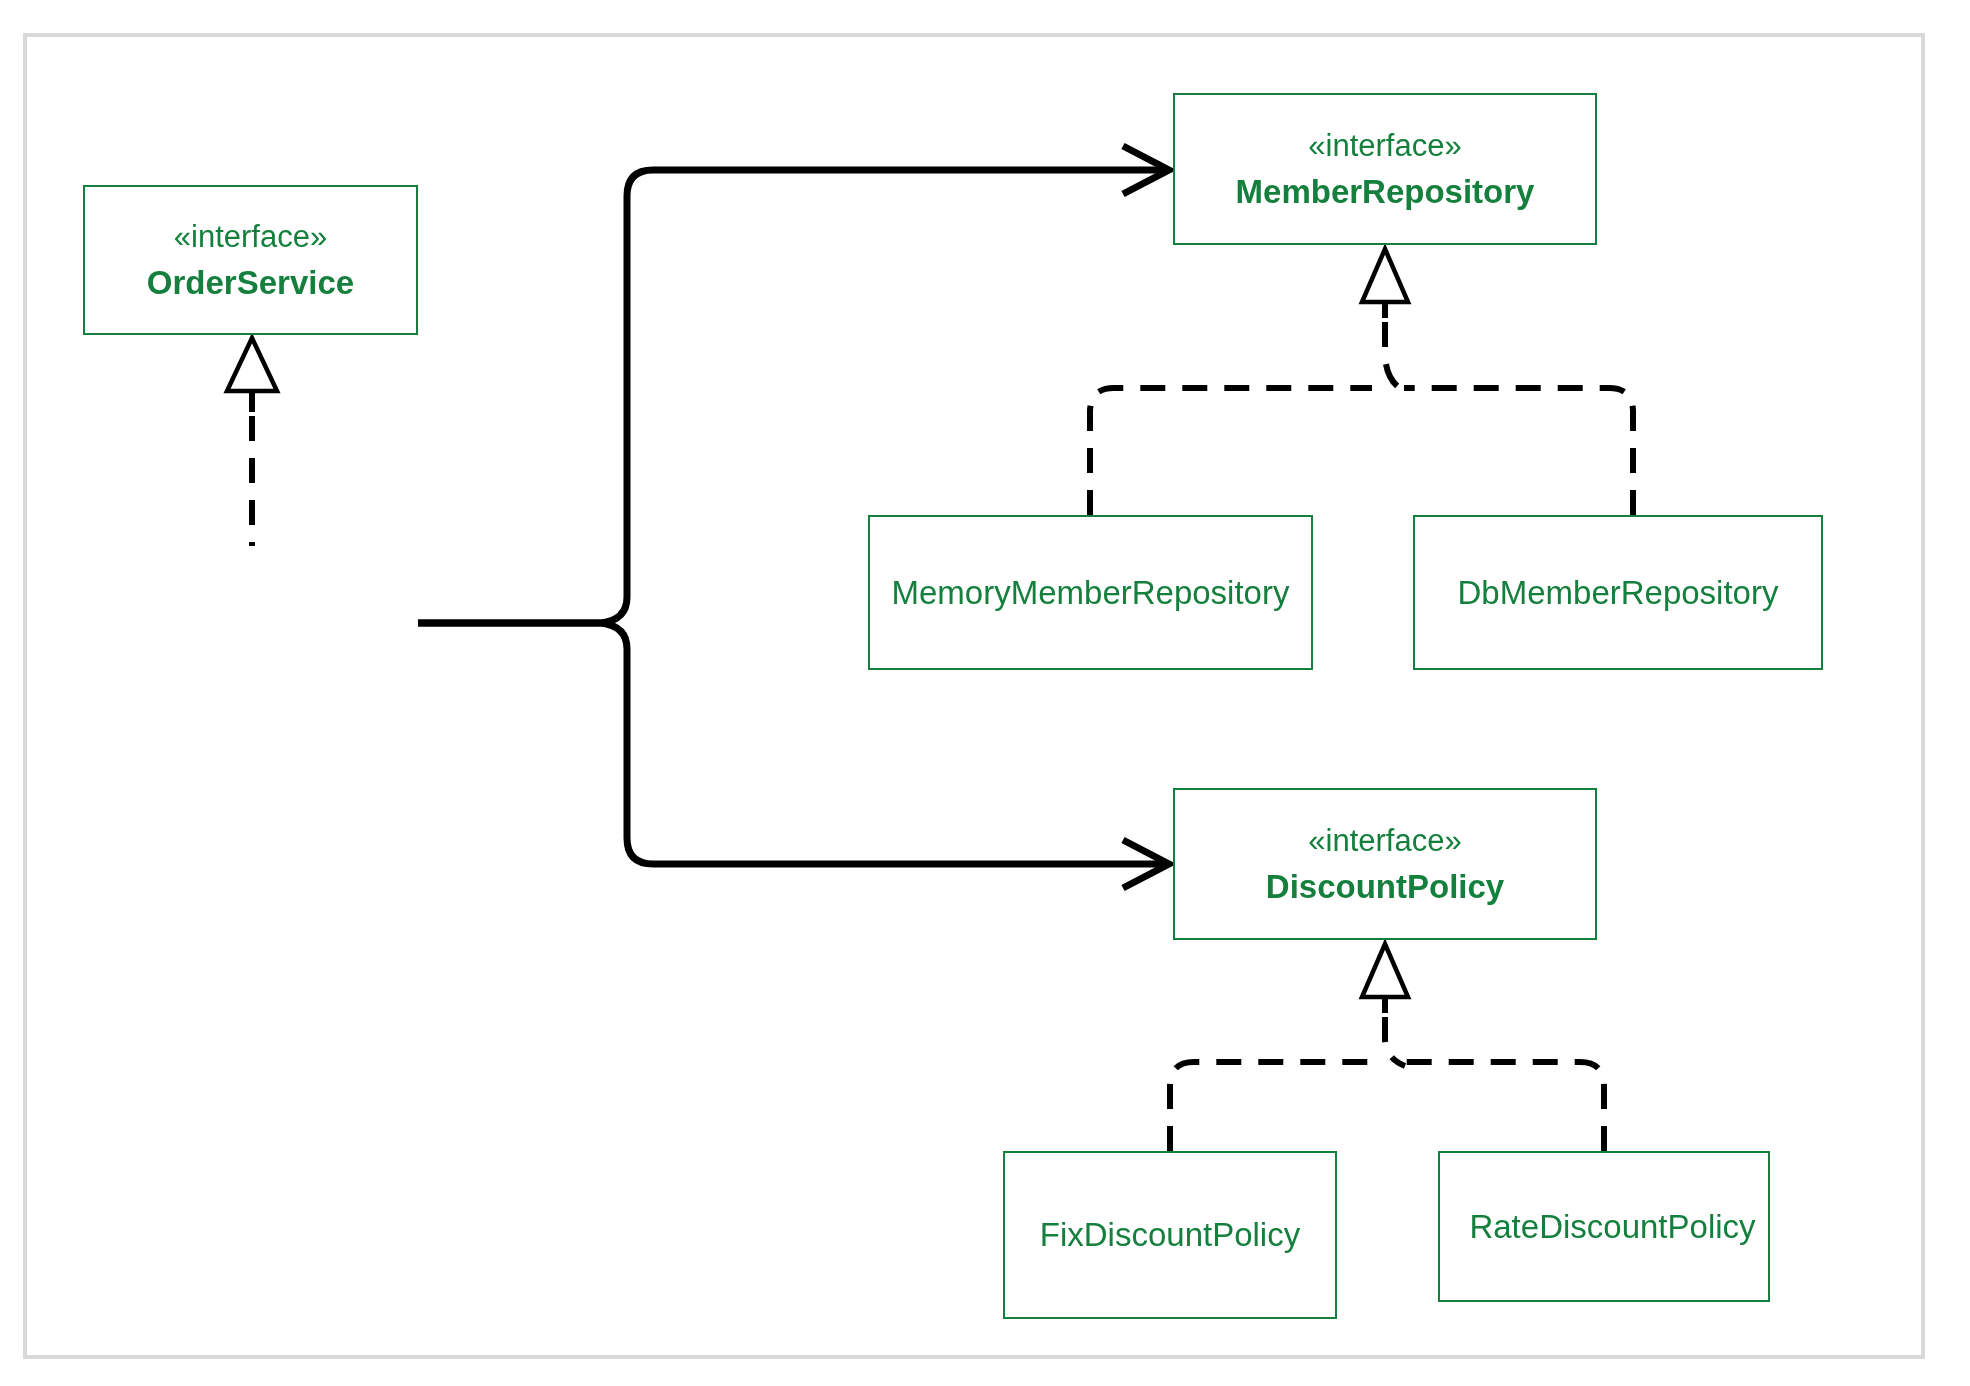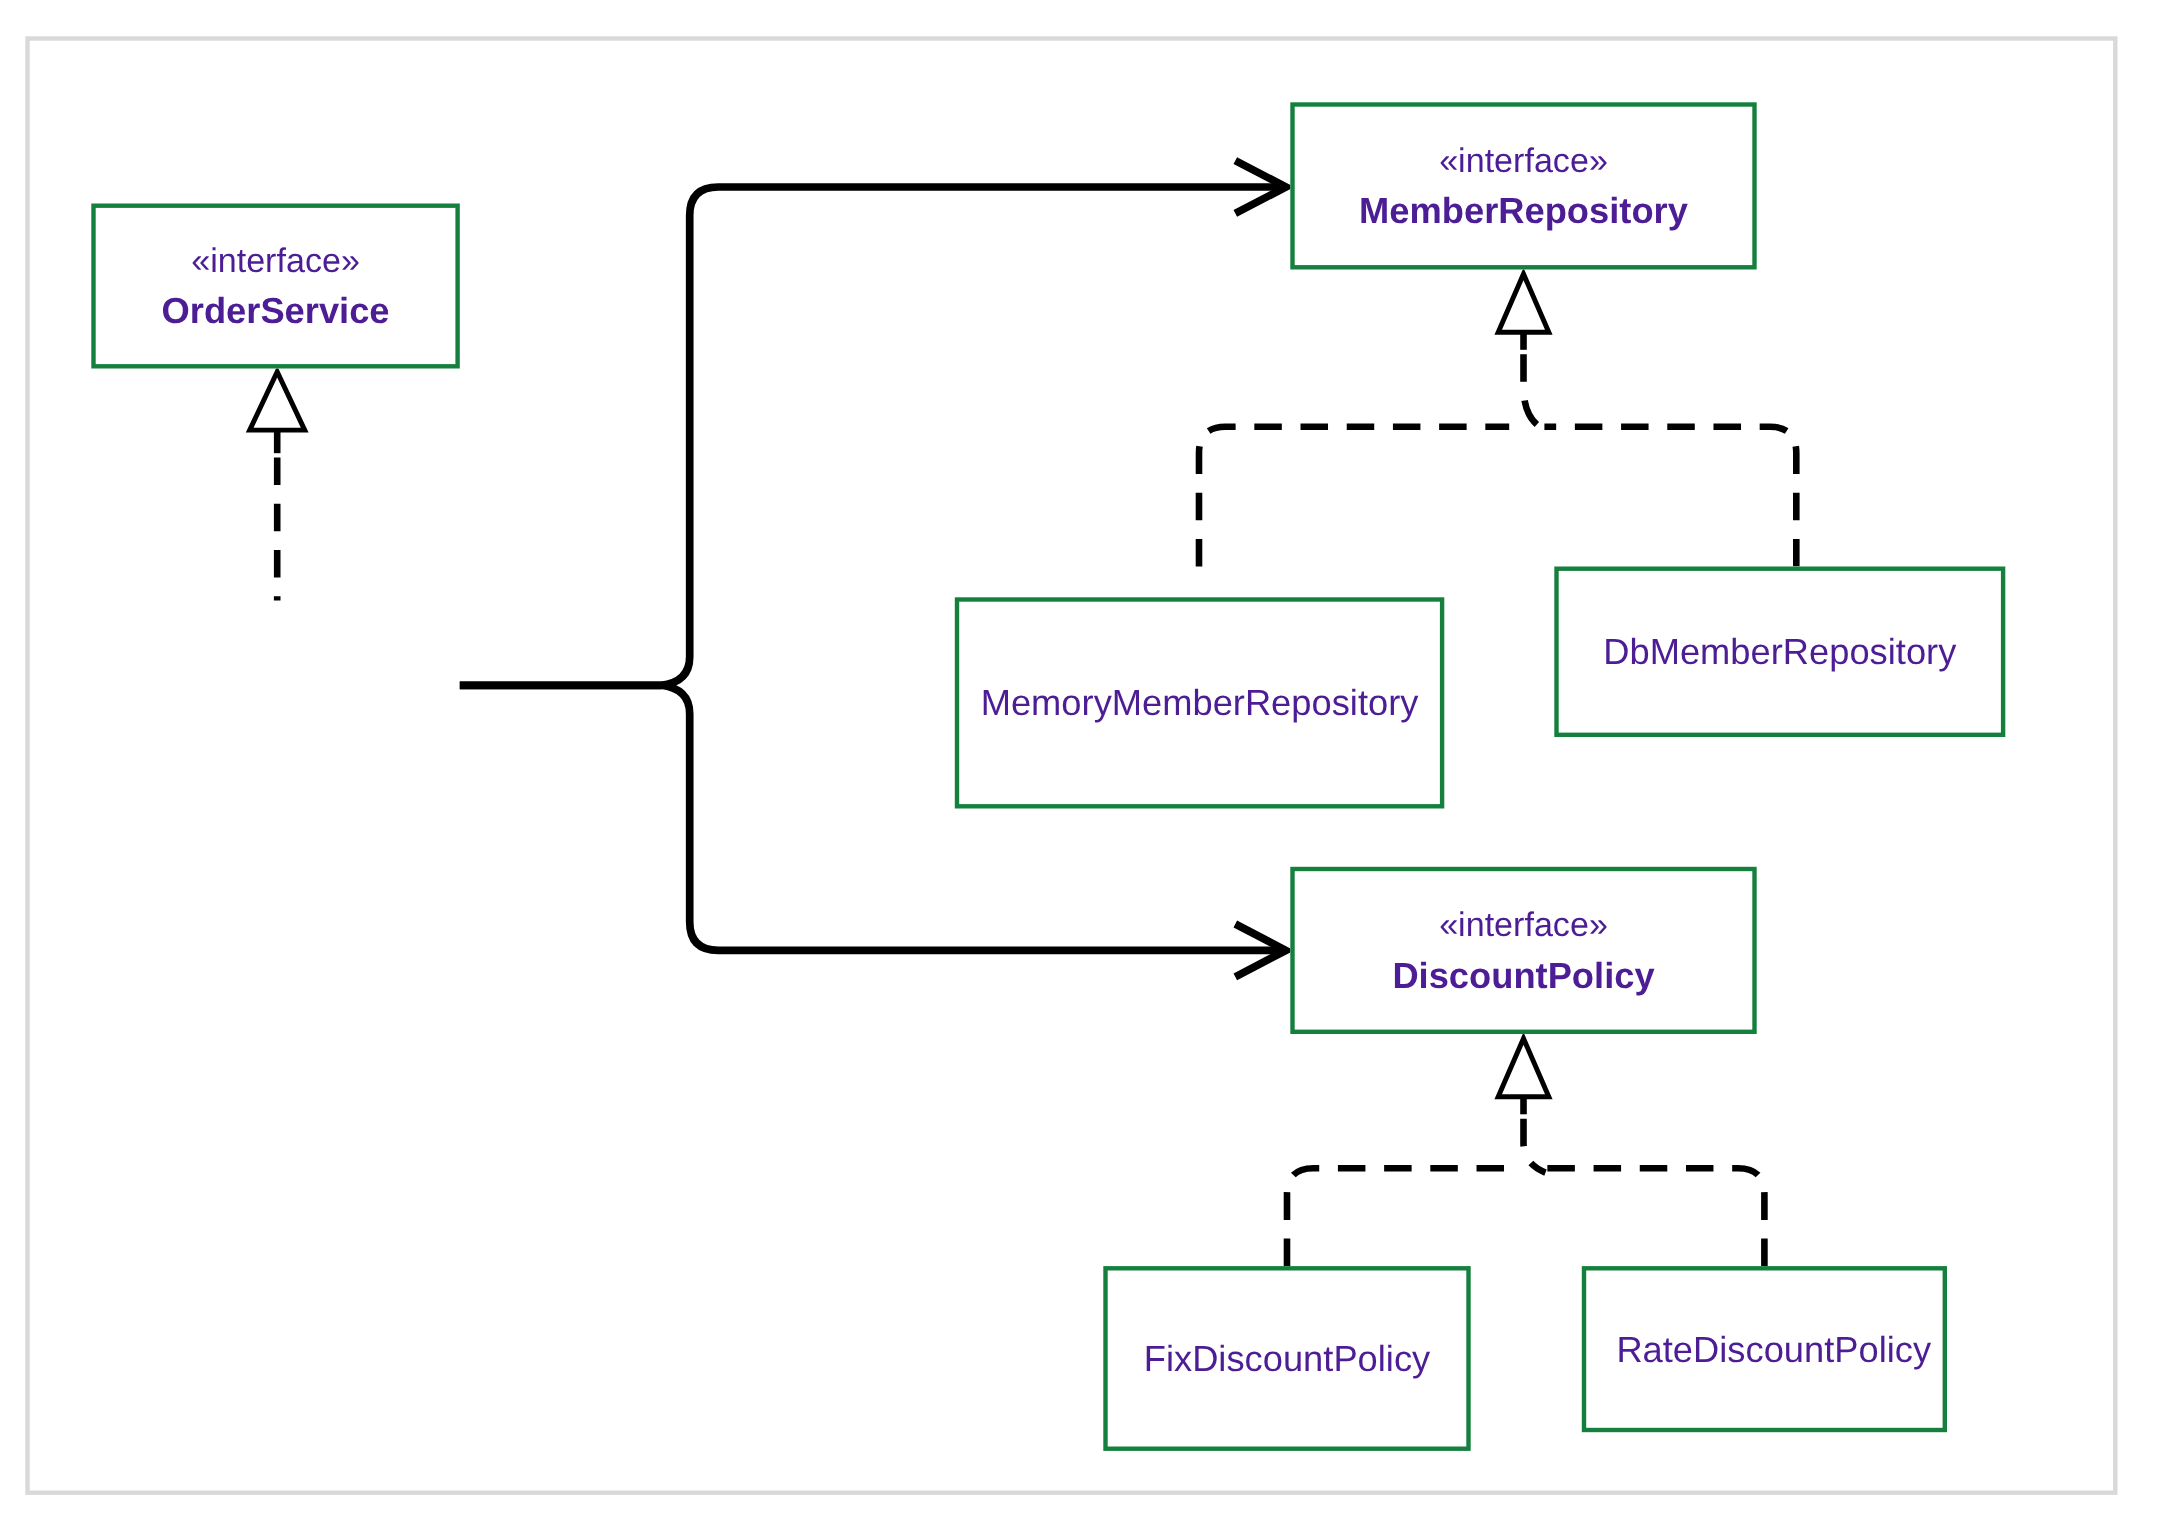--- a/index.html
+++ b/index.html
@@ -28,28 +28,28 @@
   #edges {
     position: absolute;
     left: 0;
     top: 0;
     width: 1970px;
     height: 1386px;
   }
   .uml-box {
     position: absolute;
     box-sizing: border-box;
-    border: 4px solid #15803d;
+    border: 2px solid #15803d;
     background: #ffffff;
     display: flex;
     flex-direction: column;
     align-items: center;
     justify-content: center;
     text-align: center;
-    color: #4c1d95;
+    color: #15803d;
     z-index: 2;
   }
   .uml-box .stereotype {
     font-size: 31px;
     font-weight: 400;
     line-height: 46px;
     white-space: nowrap;
   }
   .uml-box .iface-name {
     font-size: 33px;
@@ -59,21 +59,21 @@
   }
   .uml-box .class-name {
     font-size: 33px;
     font-weight: 400;
     white-space: nowrap;
   }
   
   #box-order-service          { left: 83px;   top: 185px;  width: 335px; height: 150px; }
   #box-order-service-impl     { left: 83px;   top: 546px;  width: 335px; height: 154px; }
   #box-member-repository      { left: 1173px; top: 93px;   width: 424px; height: 152px; }
-  #box-memory-member-repo     { left: 868px;  top: 515px;  width: 445px; height: 192px; margin-top: 28px; }
+  #box-memory-member-repo     { left: 868px;  top: 515px;  width: 445px; height: 155px; }
   #box-db-member-repo         { left: 1413px; top: 515px;  width: 410px; height: 155px; }
   #box-discount-policy        { left: 1173px; top: 788px;  width: 424px; height: 152px; }
   #box-fix-discount-policy    { left: 1003px; top: 1151px; width: 334px; height: 168px; }
   #box-rate-discount-policy   { left: 1438px; top: 1151px; width: 332px; height: 151px; padding-left: 17px; }
 
   .edge       { stroke: #000000; fill: none; }
   .solid      { stroke-width: 7px; }
   .dashed     { stroke-width: 6px; stroke-dasharray: 25 17; }
   .stub       { stroke-width: 6px; }
   .tri        { stroke: #000000; stroke-width: 4.5px; fill: #ffffff; stroke-linejoin: miter; }

